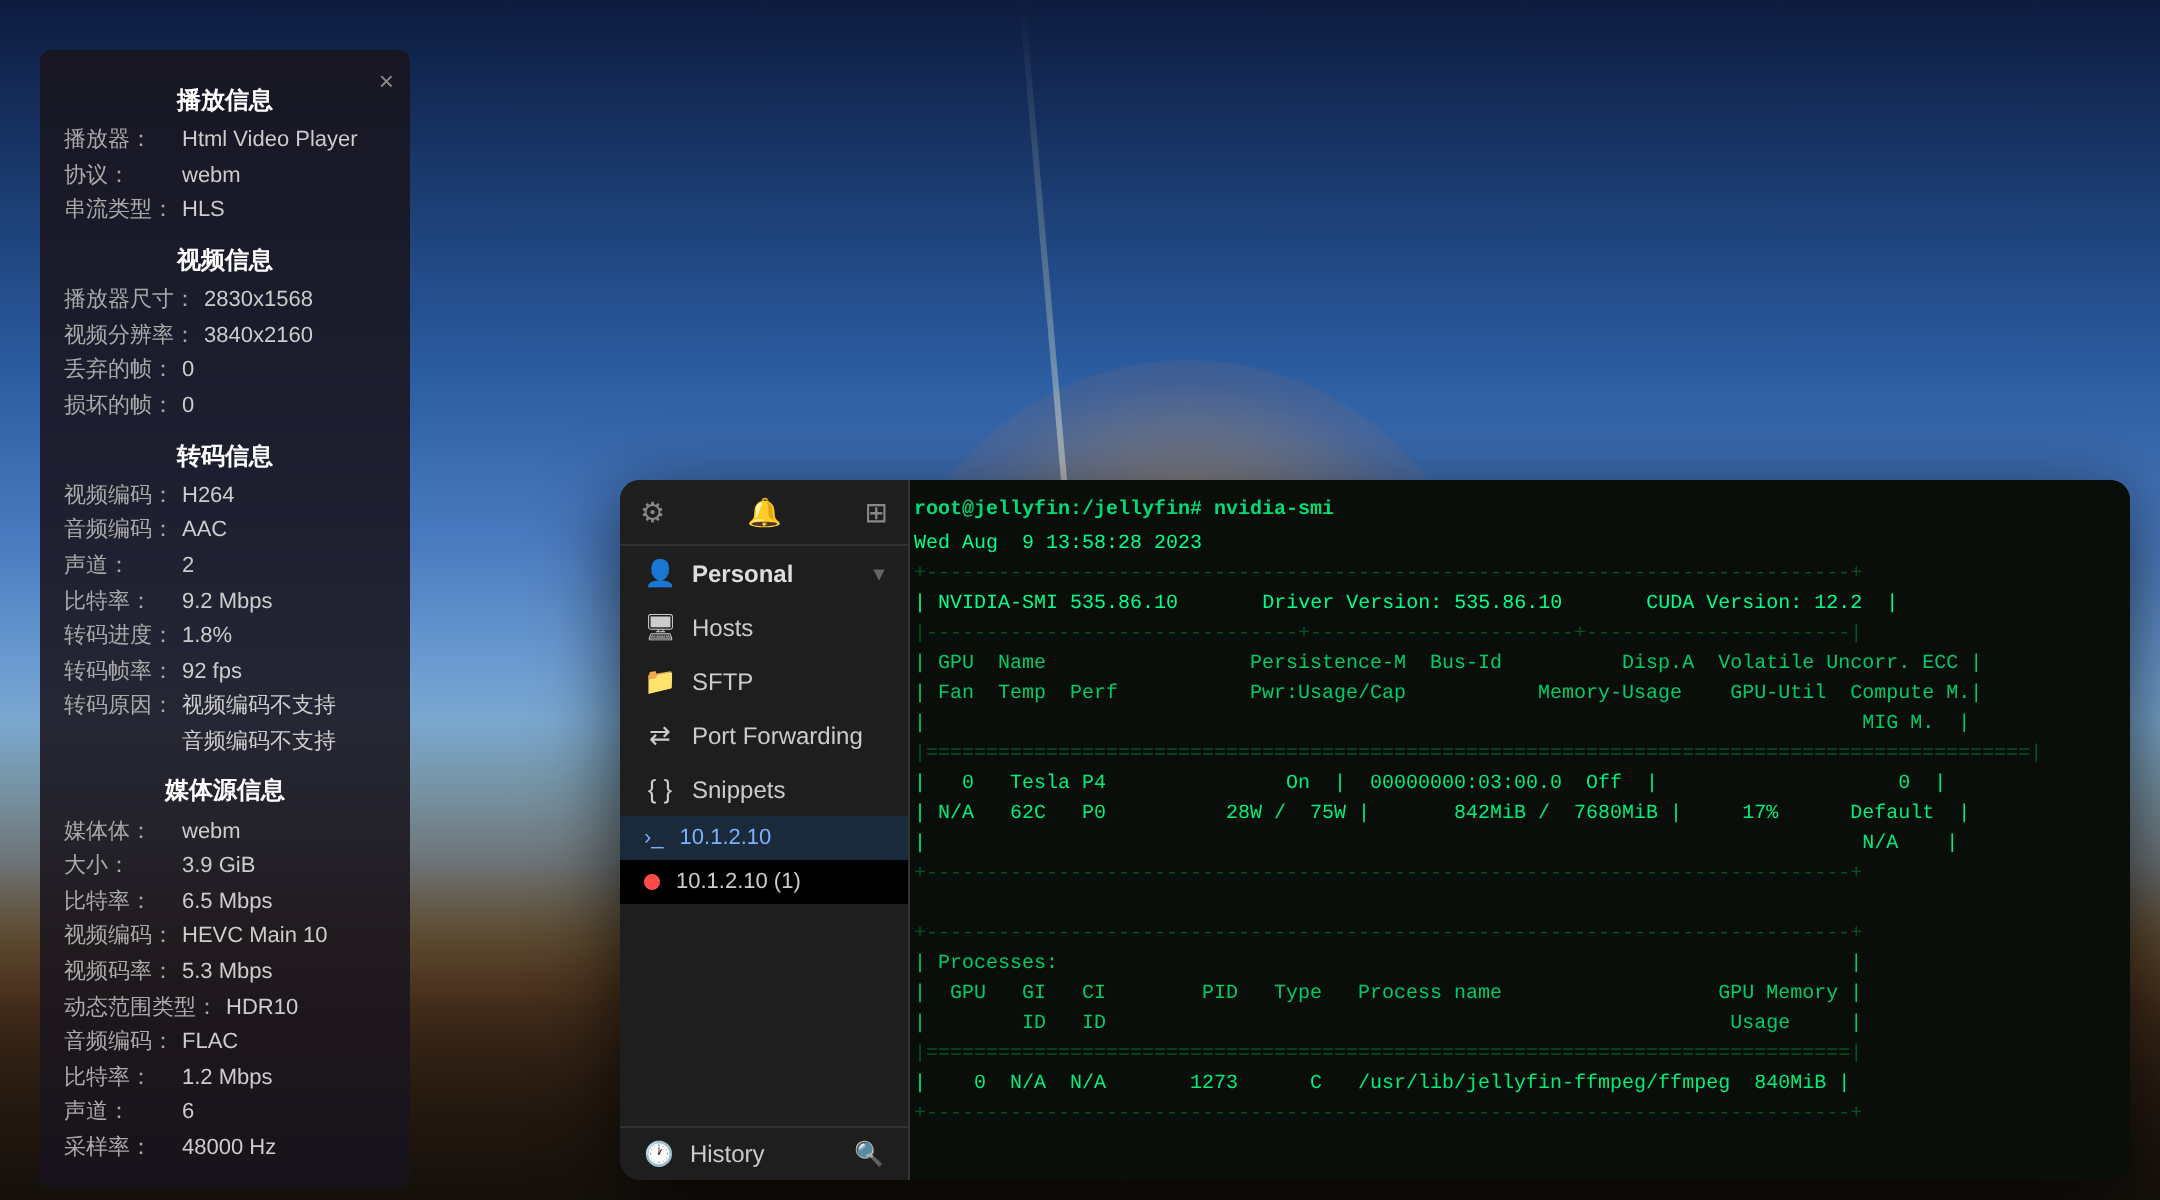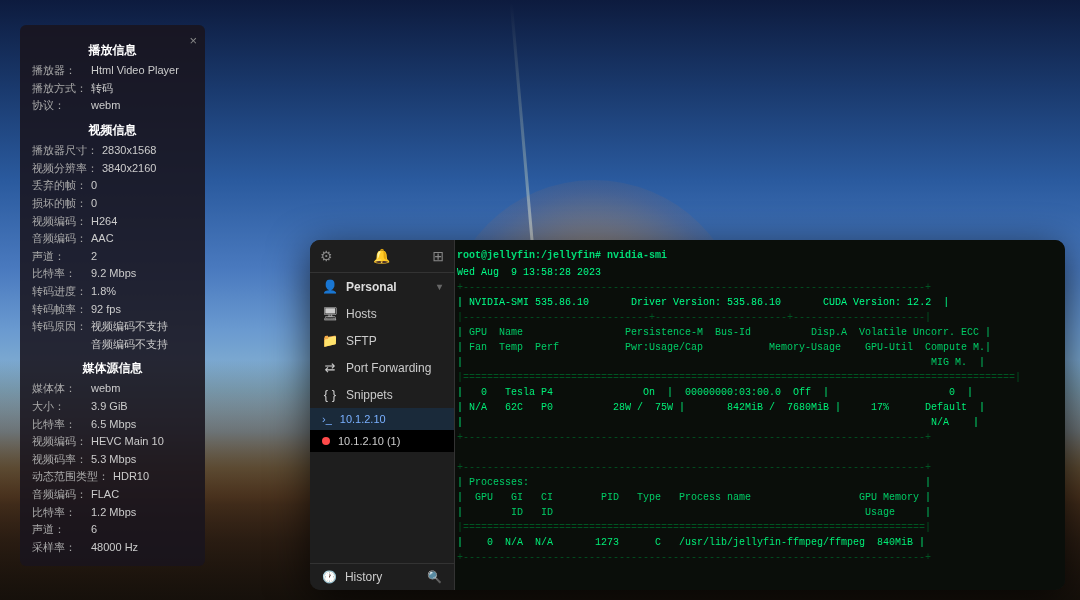--- a/index.html
+++ b/index.html
@@ -304,46 +304,47 @@
 
 <div class="info-panel">
   <span class="close-btn">×</span>
 
   <div class="info-section-title">播放信息</div>
   <div class="info-row">
     <span class="info-label">播放器：</span>
     <span class="info-value">Html Video Player</span>
   </div>
   <div class="info-row">
-    <span class="info-label">播放方式：</span>
-    <span class="info-value">转码</span>
-  </div>
-  <div class="info-row">
     <span class="info-label">协议：</span>
     <span class="info-value">webm</span>
   </div>
+  <div class="info-row">
+    <span class="info-label">串流类型：</span>
+    <span class="info-value">HLS</span>
+  </div>
 
   <div class="info-section-title">视频信息</div>
   <div class="info-row">
     <span class="info-label">播放器尺寸：</span>
     <span class="info-value">2830x1568</span>
   </div>
   <div class="info-row">
     <span class="info-label">视频分辨率：</span>
     <span class="info-value">3840x2160</span>
   </div>
   <div class="info-row">
     <span class="info-label">丢弃的帧：</span>
     <span class="info-value">0</span>
   </div>
   <div class="info-row">
     <span class="info-label">损坏的帧：</span>
     <span class="info-value">0</span>
   </div>
 
+  <div class="info-section-title">转码信息</div>
   <div class="info-row">
     <span class="info-label">视频编码：</span>
     <span class="info-value">H264</span>
   </div>
   <div class="info-row">
     <span class="info-label">音频编码：</span>
     <span class="info-value">AAC</span>
   </div>
   <div class="info-row">
     <span class="info-label">声道：</span>

